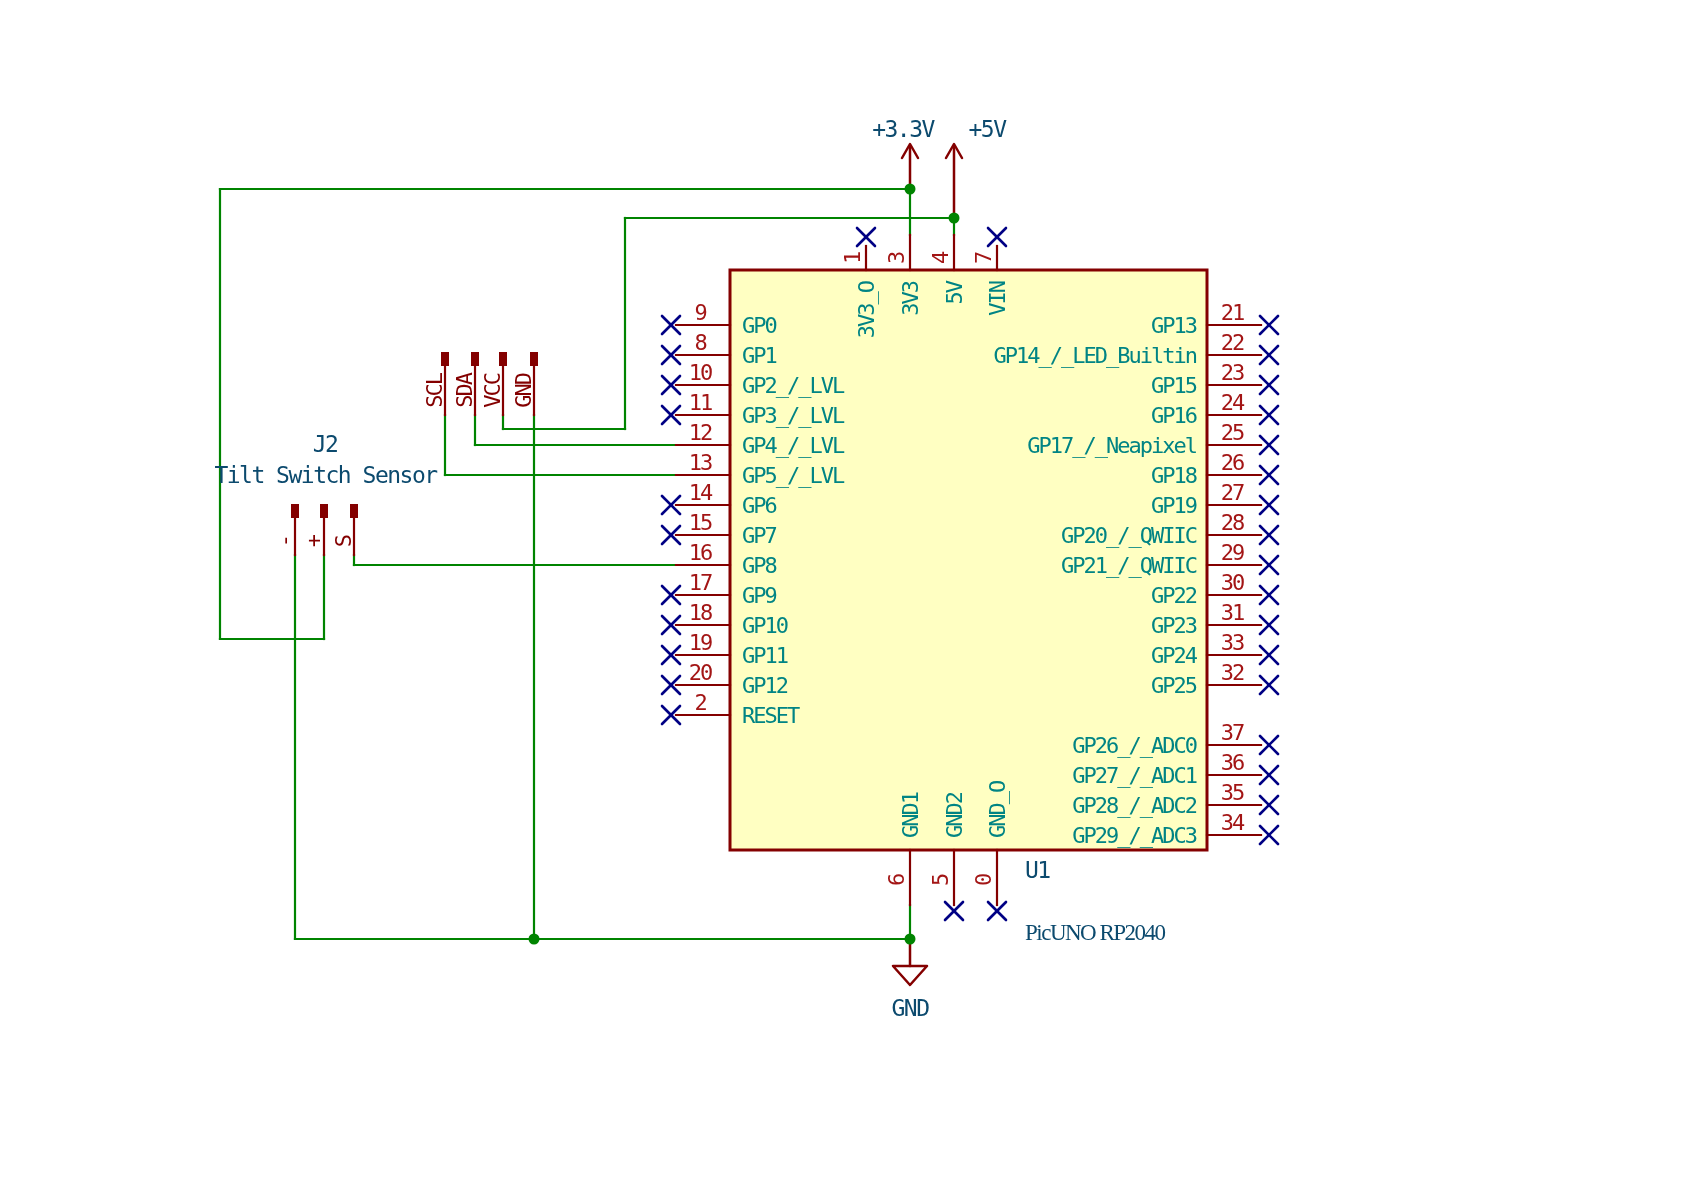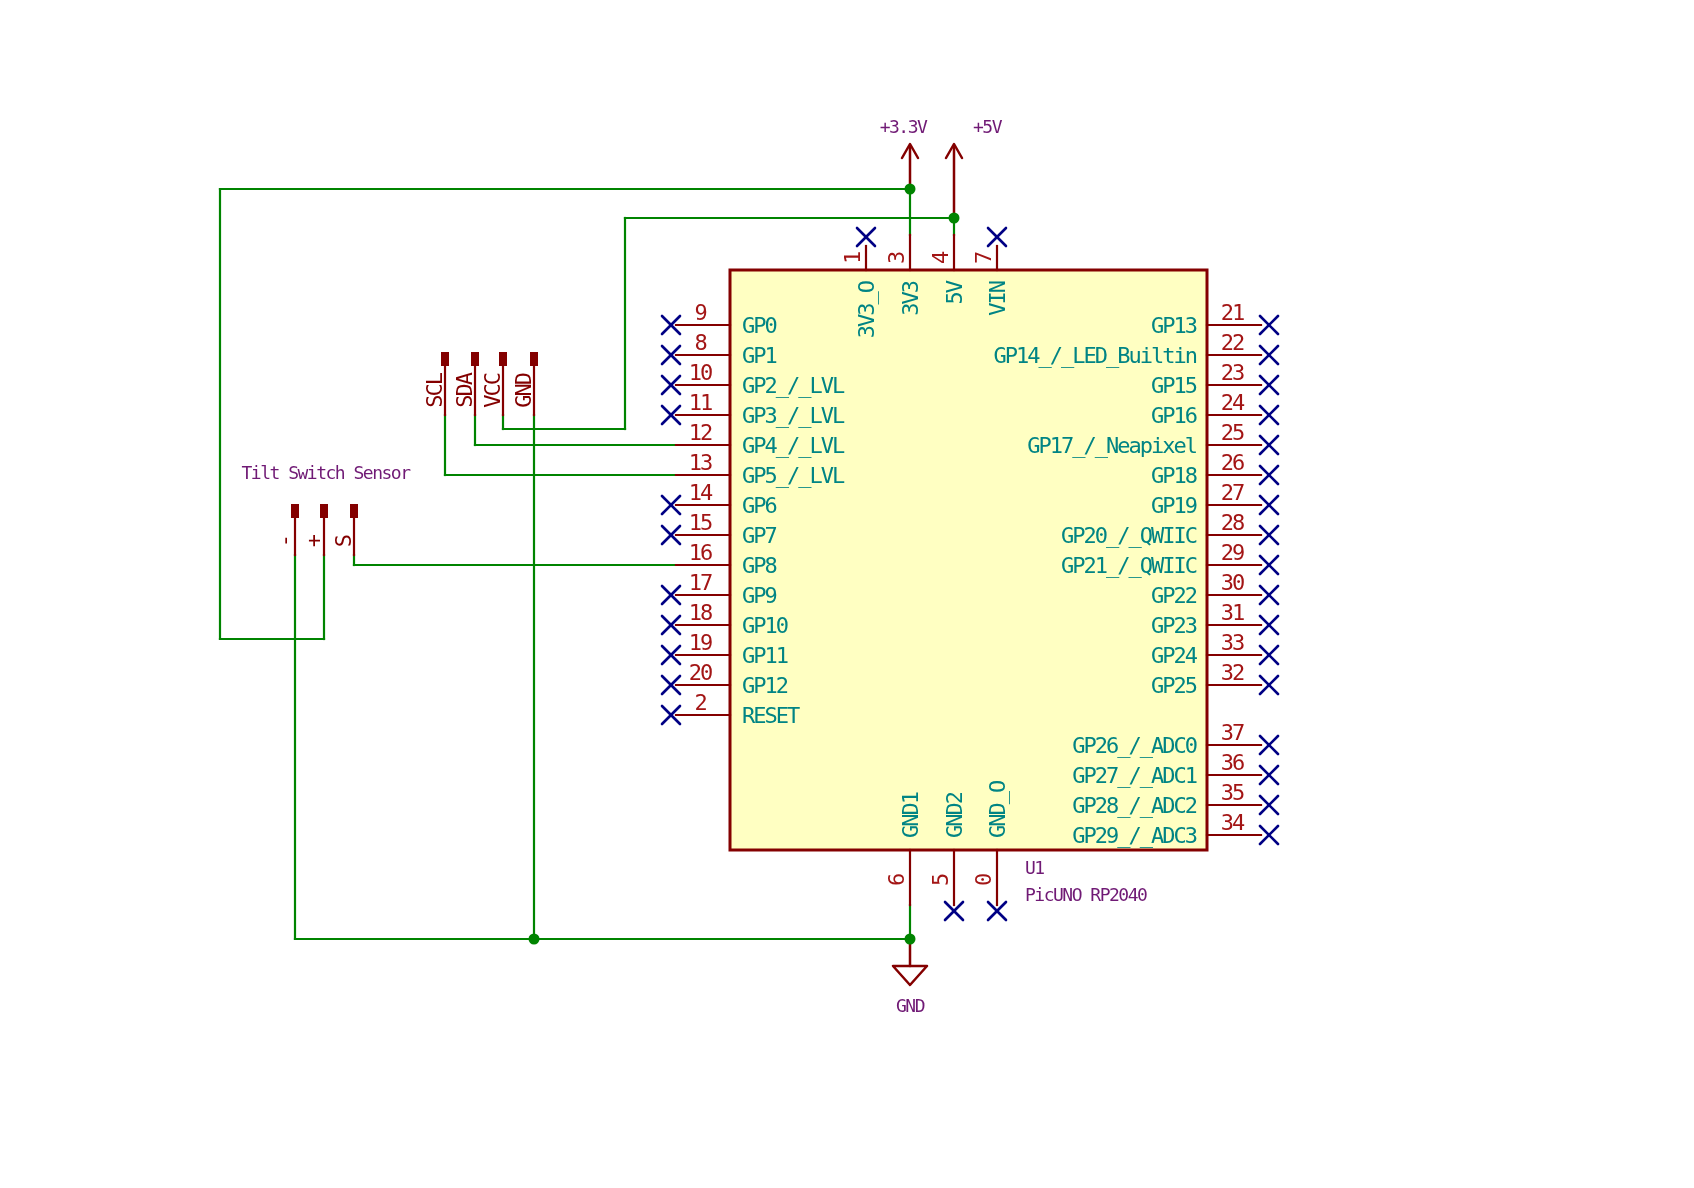--- a/index.html
+++ b/index.html
@@ -11,21 +11,21 @@
   .pin{stroke:#840000;stroke-width:2.2;fill:none;stroke-linecap:square;}
   .sym{stroke:#840000;stroke-width:2.5;fill:none;stroke-linecap:round;stroke-linejoin:round;}
   .body{fill:#FFFFC2;stroke:#840000;stroke-width:3;}
   .nc{stroke:#000084;stroke-width:2.6;stroke-linecap:round;}
   .junc{fill:#008400;stroke:none;}
   .prect{fill:#840000;stroke:none;}
   text{font-family:"DejaVu Sans Mono","Liberation Mono",monospace;}
   .t-name{fill:#008484;font-size:22px;letter-spacing:-2px;white-space:pre;}
   .t-num{fill:#A31515;font-size:22px;letter-spacing:-2px;}
   .t-conn{fill:#840000;font-size:22px;letter-spacing:-2px;}
-  .lbl{position:absolute;color:#701a75;font-size:18px;letter-spacing:-1.5px;white-space:nowrap;}
+  .lbl{position:absolute;color:#0c4a6e;font-size:23px;letter-spacing:-1.5px;white-space:nowrap;}
   .lbl.center{text-align:center;}
 </style>
 </head>
 <body>
 
 <div id="canvas">
   <svg id="schematic-svg" width="1694" height="1188" viewBox="0 0 1694 1188">
 
     <rect x="730" y="270" width="477" height="580" class="body"></rect>
 
@@ -265,21 +265,22 @@
         <rect x="320" y="504" width="8" height="14" class="prect"></rect>
         <line x1="324" y1="518" x2="324" y2="555" class="pin"></line>
         <text x="321" y="536" class="t-conn" text-anchor="end" transform="rotate(-90 321 536)">+</text>
         <rect x="350" y="504" width="8" height="14" class="prect"></rect>
         <line x1="354" y1="518" x2="354" y2="555" class="pin"></line>
         <text x="351" y="536" class="t-conn" text-anchor="end" transform="rotate(-90 351 536)">S</text>
       </g>
   </svg>
 
 
+  <div class="lbl center" style="left:165px;top:431px;width:320px;">J2</div>
   <div class="lbl center" style="left:163px;top:462px;width:325px;">Tilt Switch Sensor</div>
 
   <div class="lbl" style="left:1025px;top:857px;text-align:right;">U1</div>
-  <div class="lbl" style="left:1025px;top:884px;">PicUNO RP2040</div>
+  <div class="lbl" style="left:1025px;top:920px;font-family:Liberation Serif, serif;">PicUNO RP2040</div>
 
   <div class="lbl center" style="left:843px;top:116px;width:120px;">+3.3V</div>
   <div class="lbl center" style="left:927px;top:116px;width:120px;">+5V</div>
   <div class="lbl center" style="left:850px;top:995px;width:120px;">GND</div>
 </div>
 
 </body></html>

